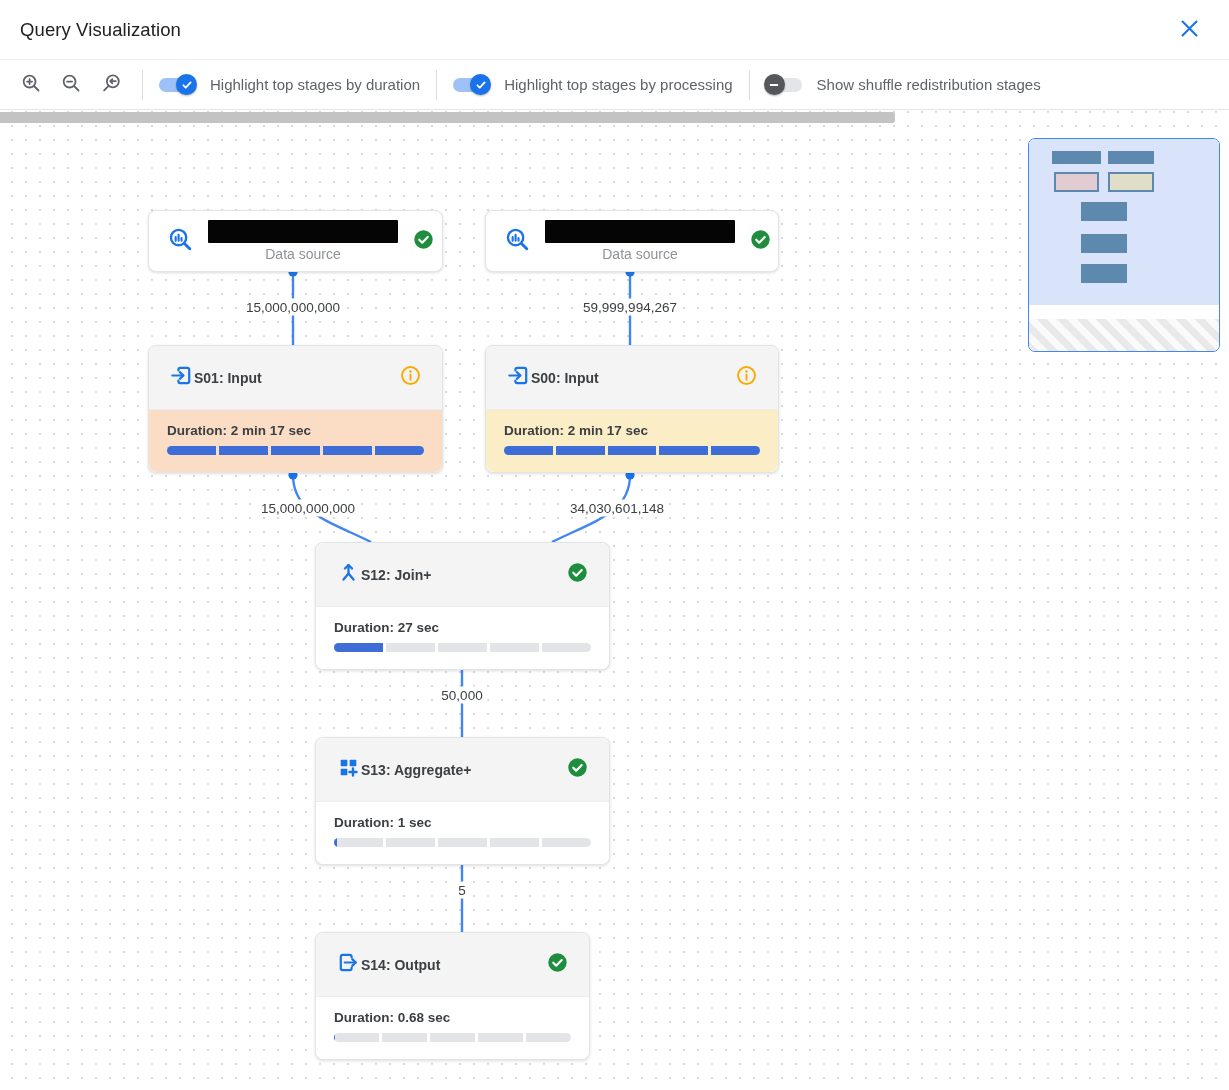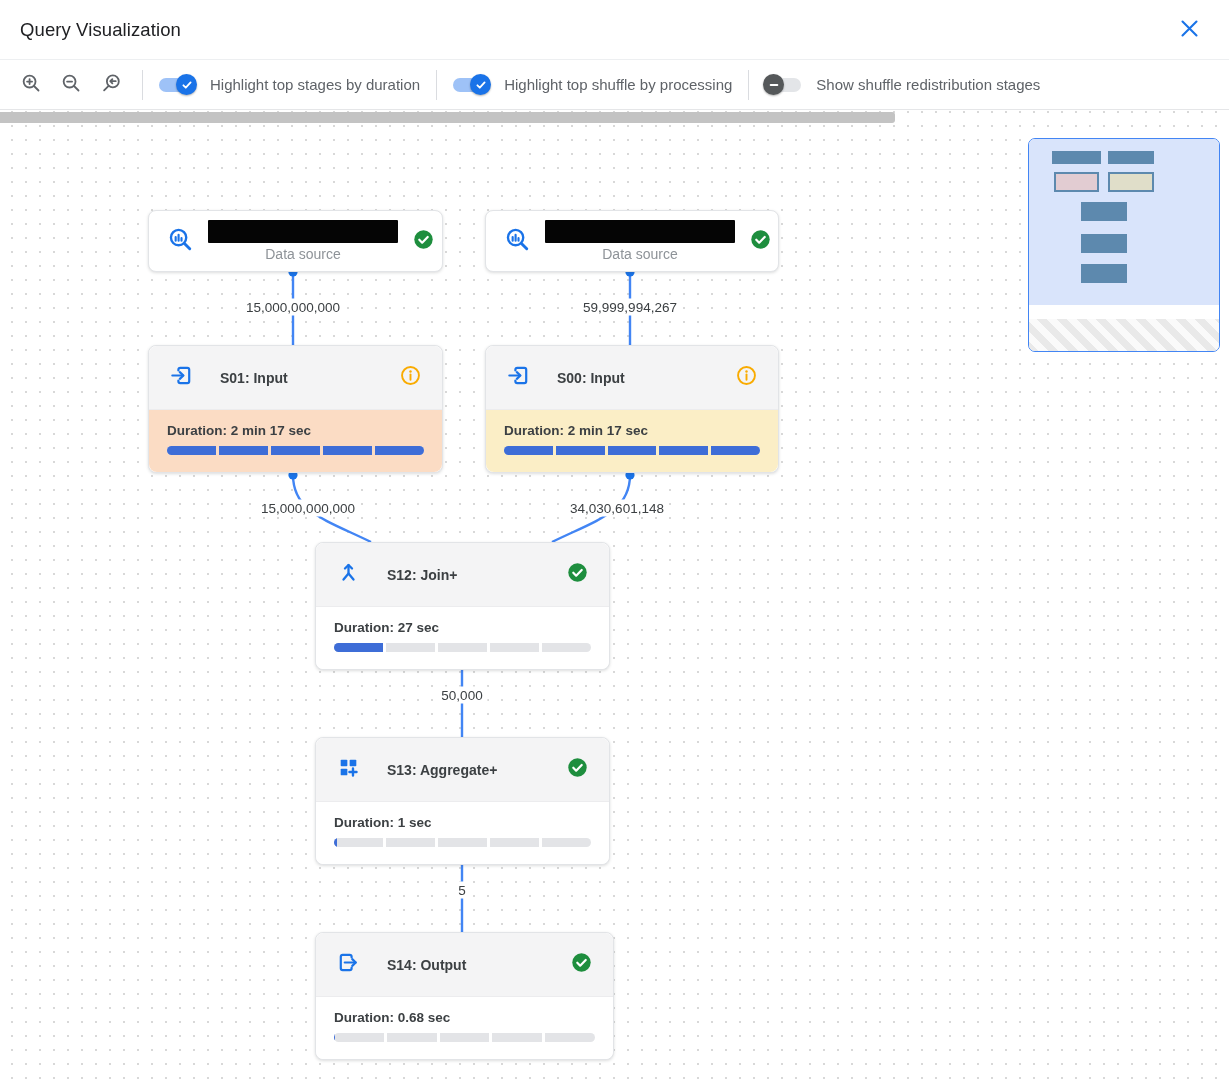--- a/index.html
+++ b/index.html
@@ -45,28 +45,28 @@
   #el5{left:462px;top:585px} #el6{left:462px;top:780px}
 
   .node { position:absolute; background:#fff; border:1px solid #e2e4e7; border-radius:8px;
     box-shadow:0 1px 3px rgba(60,64,67,.18); }
   #ds1{left:148px;top:100px;width:295px;height:62px}
   #ds2{left:485px;top:100px;width:294px;height:62px}
   #s01{left:148px;top:235px;width:295px}
   #s00{left:485px;top:235px;width:294px}
   #s12{left:315px;top:432px;width:295px}
   #s13{left:315px;top:627px;width:295px}
-  #s14{left:315px;top:822px;width:299px}
+  #s14{left:315px;top:822px;width:275px}
 
   .ds-inner { display:flex; align-items:center; gap:14px; height:100%; padding:8px 18px 8px 18px; }
   .ds-mid { flex:1;text-align:center; }
   .redacted { width:190px; height:23px; background:#050505; border-radius:1px; }
   .ds-sub { font-size:14px; color:#8e9398; margin-top:3px; }
 
-  .stage-head { display:flex; align-items:center; gap:26px; padding:17px 20px;
+  .stage-head { display:flex; align-items:center; gap:0; padding:17px 20px;
     background:#f4f4f5; border-bottom:1px solid #ececee; border-radius:8px 8px 0 0; }
   .stage-title { flex:1; font-size:14px; font-weight:700; color:#3c4043; }
   .duration { padding:13px 18px 17px; border-radius:0 0 8px 8px; background:#fff; }
   .dtext { font-size:13.5px; font-weight:700; color:#3c4043; margin-bottom:8px; }
   .pbar { display:flex; gap:3px; height:9px; border-radius:5px; overflow:hidden; }
   .seg { flex:1; background:#e3e4e7; position:relative; overflow:hidden; }
   .fill { position:absolute; left:0; top:0; bottom:0; width:0; background:#3e6dd7; }
 
   
   #minimap { position:absolute; left:1028px; top:28px; width:192px; height:214px;
@@ -144,21 +144,21 @@
   <div class="vdiv"></div>
 
   <div class="toggle-group">
     <div class="tgl on">
       <span class="thumb">
         <svg width="12" height="12" viewBox="0 0 12 12">
             <path d="M2.4 6.3 L4.8 8.7 L9.6 3.4" fill="none" stroke="#fff" stroke-width="1.8" stroke-linecap="round" stroke-linejoin="round"></path>
           </svg>
       </span>
     </div>
-    <span class="tgl-label">Highlight top shuffle by processing</span>
+    <span class="tgl-label">Highlight top stages by processing</span>
   </div>
 
   <div class="vdiv"></div>
 
   <div class="toggle-group">
     <div class="tgl off">
       <span class="thumb">
         <svg width="12" height="12" viewBox="0 0 12 12">
             <path d="M2.7 6 H9.3" stroke="#fff" stroke-width="2" stroke-linecap="round"></path>
           </svg>

